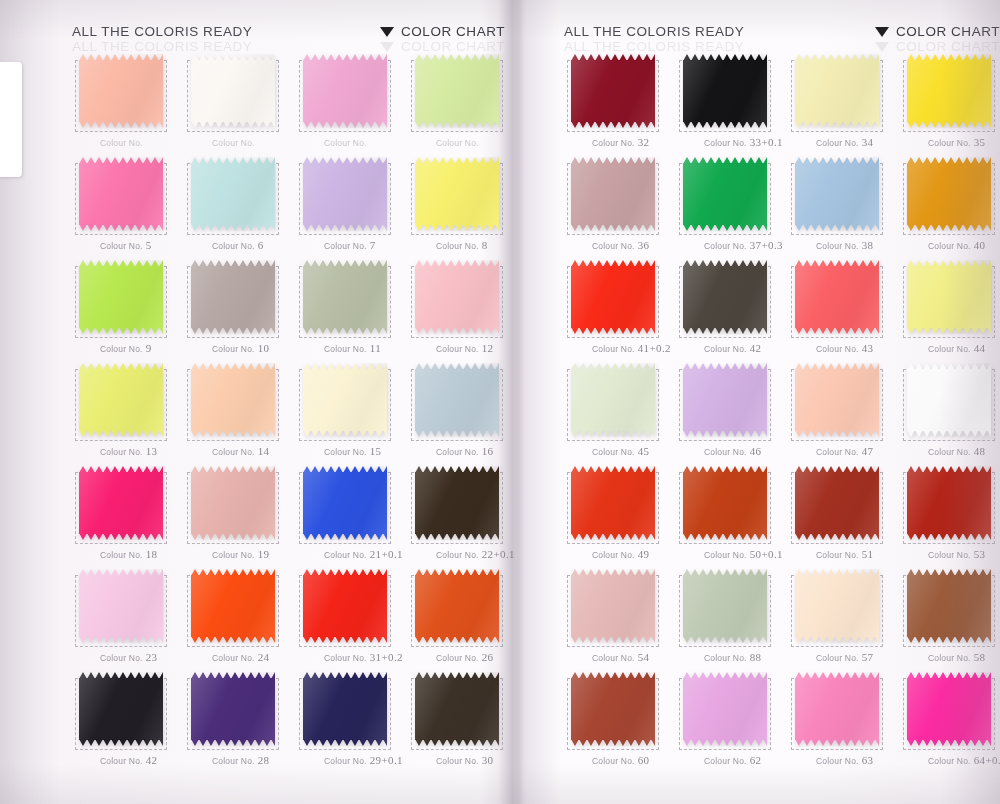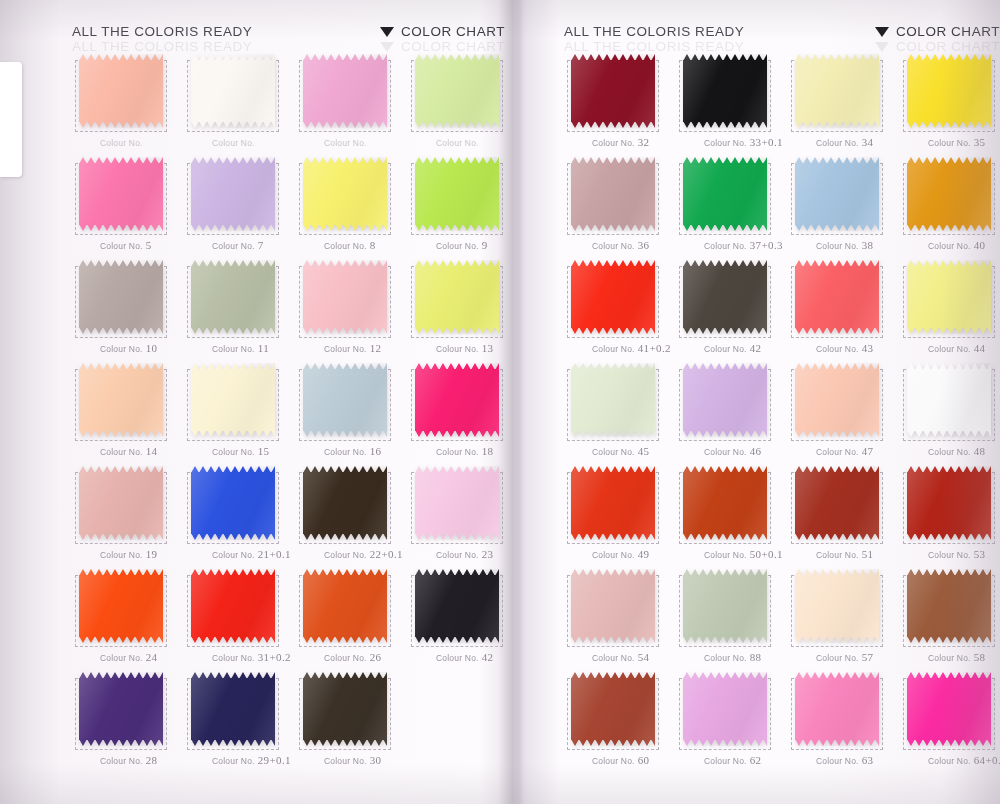--- a/index.html
+++ b/index.html
@@ -207,20 +207,30 @@
           <div class="swatch" style="--c: #fb76ad;">
             <div class="zig top"></div>
             <div class="body"></div>
             <div class="zig bot"></div>
             <div class="sheen"></div>
           </div>
           <div class="caption"><span>Colour No.</span><span class="num">5</span></div>
         </div>
         <div class="cell">
           <div class="slot"></div>
+          <div class="swatch" style="--c: #bfe3e2;">
+            <div class="zig top"></div>
+            <div class="body"></div>
+            <div class="zig bot"></div>
+            <div class="sheen"></div>
+          </div>
+          <div class="caption"><span>Colour No.</span><span class="num">6</span></div>
+        </div>
+        <div class="cell">
+          <div class="slot"></div>
           <div class="swatch" style="--c: #ccb5e3;">
             <div class="zig top"></div>
             <div class="body"></div>
             <div class="zig bot"></div>
             <div class="sheen"></div>
           </div>
           <div class="caption"><span>Colour No.</span><span class="num">7</span></div>
         </div>
         <div class="cell">
           <div class="slot"></div>

